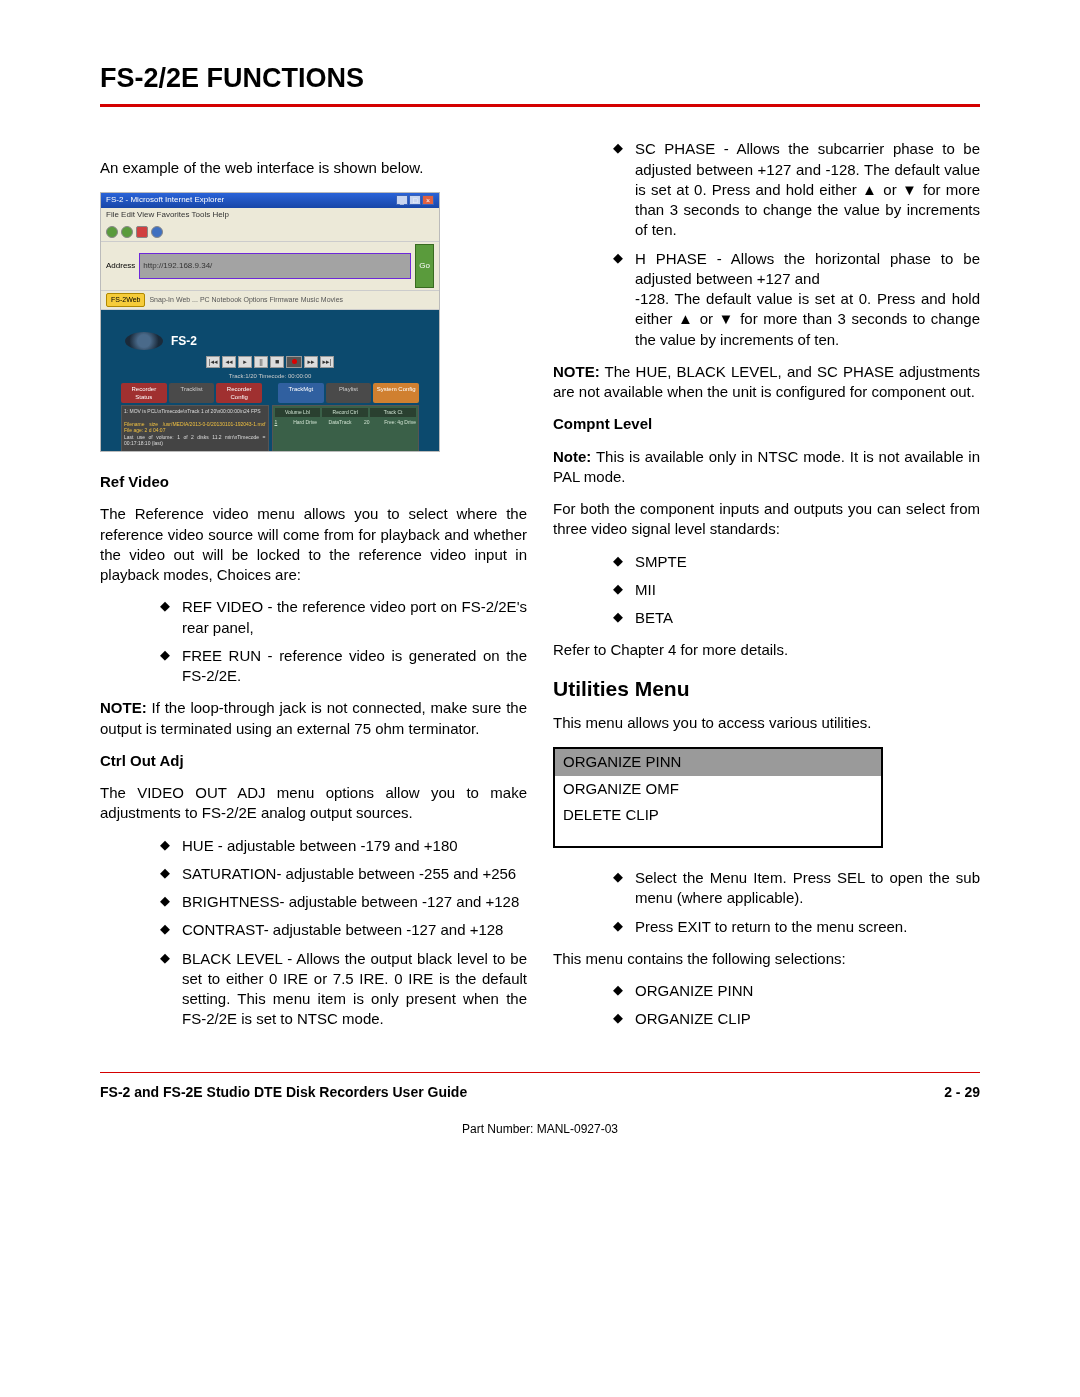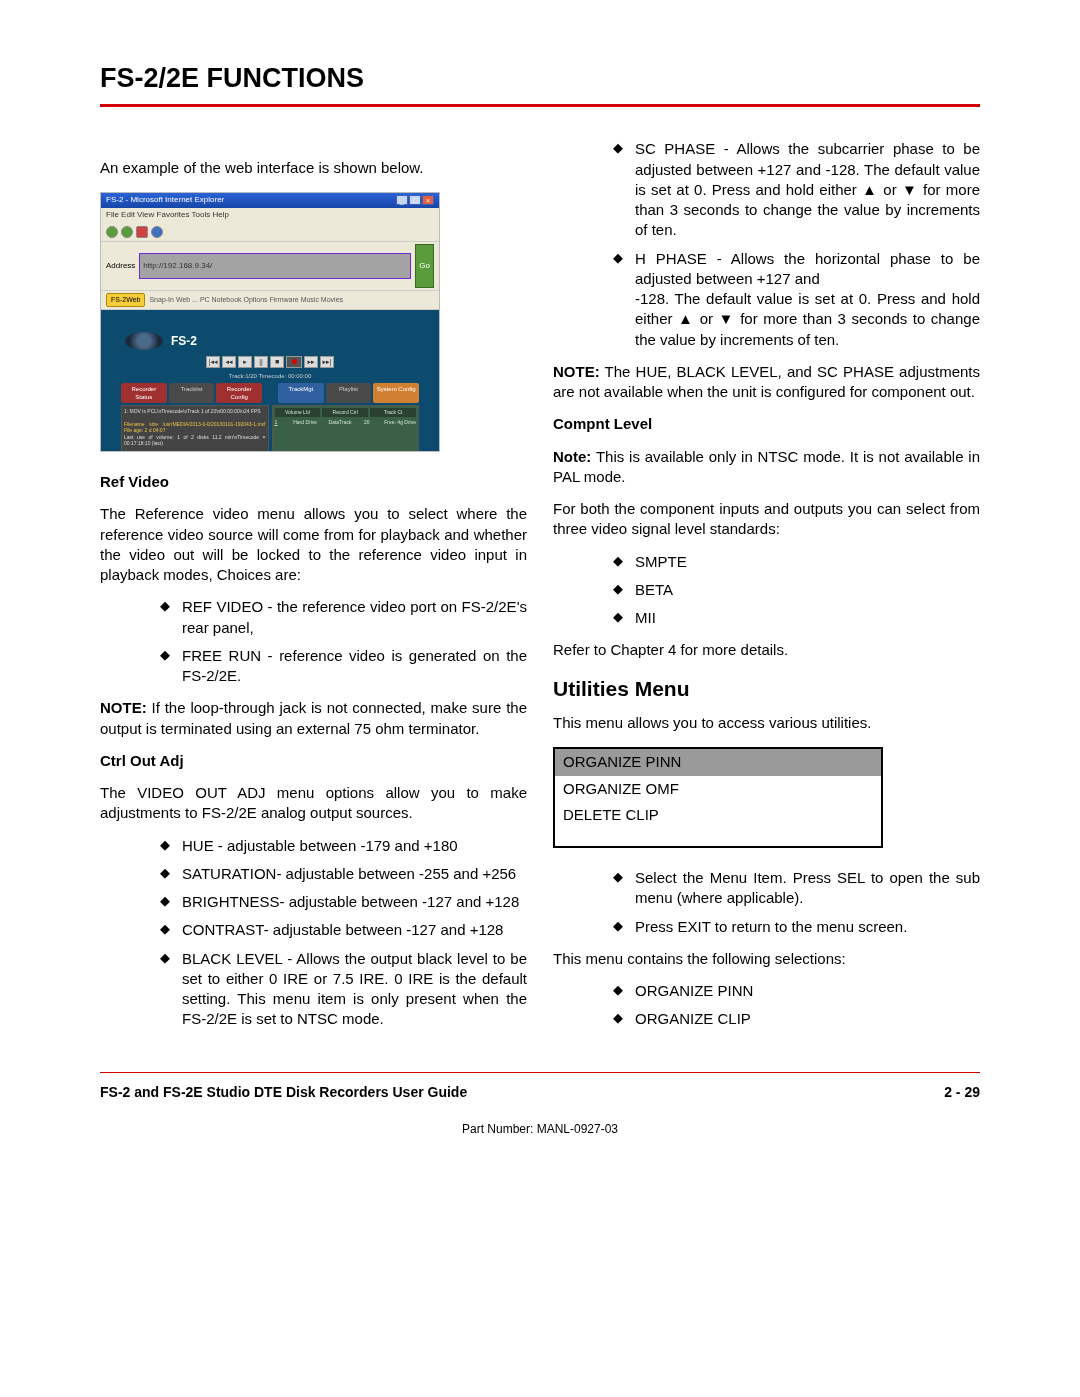--- a/index.html
+++ b/index.html
@@ -304,22 +304,22 @@
         <span>-128. The default value is set at 0. Press and hold either ▲ or ▼ for more than 3 seconds to change the value by increments of ten.</span>
       </li>
     </ul>
     <p><span class="bold">NOTE:</span><span> The HUE, BLACK LEVEL, and SC PHASE adjustments are not available when the unit is configured for component out.</span></p>
 
     <p class="small-bold">Compnt Level</p>
     <p><span class="bold">Note:</span><span> This is available only in NTSC mode. It is not available in PAL mode.</span></p>
     <p>For both the component inputs and outputs you can select from three video signal level standards:</p>
     <ul class="diamond">
       <li>SMPTE</li>
+      <li>MII</li>
       <li>BETA</li>
-      <li>MII</li>
     </ul>
     <p>Refer to Chapter 4 for more details.</p>
 
     <div class="h2">Utilities Menu</div>
     <p>This menu allows you to access various utilities.</p>
 
     <div class="menu-box">
       <div class="menu-row selected">
           <span>ORGANIZE PINN</span>
         </div>

